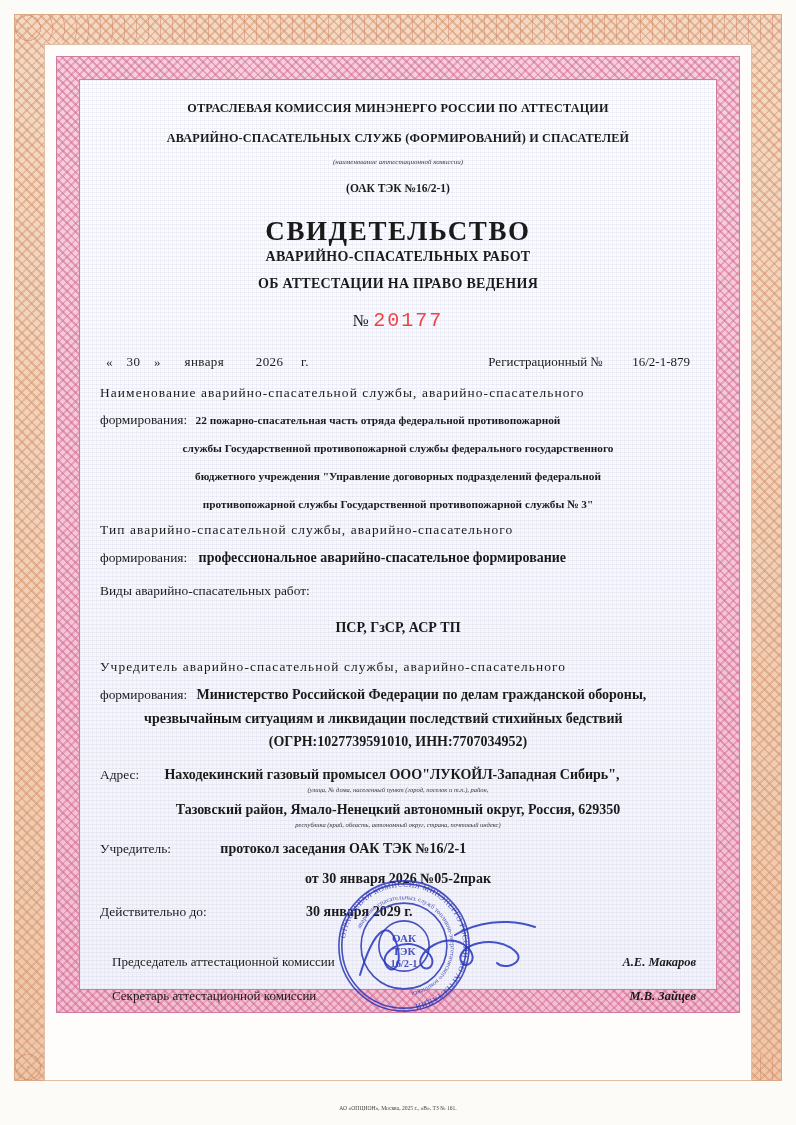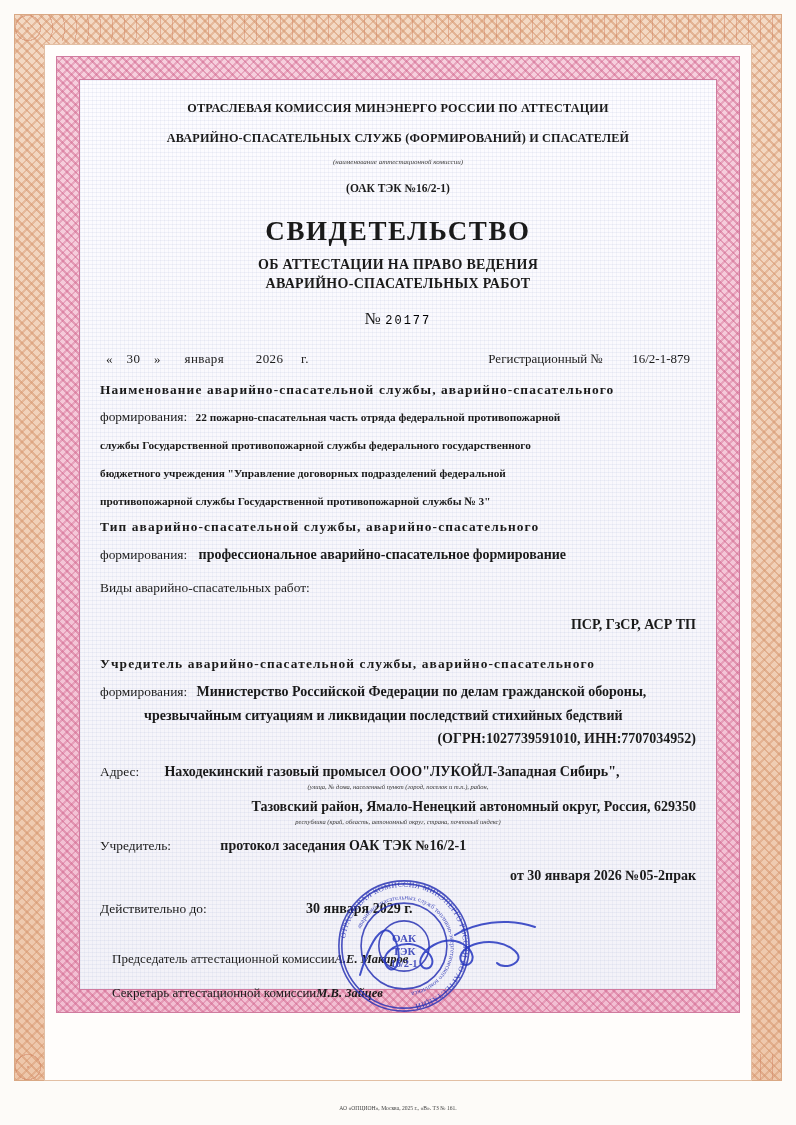--- a/index.html
+++ b/index.html
@@ -81,44 +81,44 @@
     font-weight:bold;font-size:27px;letter-spacing:1.6px;margin-top:22px;
   }
   .subtitle{
     font-weight:bold;font-size:14px;line-height:19px;margin-top:8px;letter-spacing:.3px;
   }
   .numline{
     margin-top:16px;font-size:17px;
   }
   .numline .lbl{font-size:17px}
   .numline .val{
-    color:#000000;font-family:"Liberation Mono",monospace;font-size:12px;letter-spacing:2px;margin-top:36px;
+    color:#ef4444;font-family:"Liberation Mono",monospace;font-size:20px;letter-spacing:2px;margin-top:36px;
   }
   .dateline{
     display:flex;align-items:baseline;justify-content:space-between;
     margin-top:22px;padding:0 6px;font-size:13px;
   }
   .dateline .left{letter-spacing:.4px}
 
   .field{
     text-align:left;margin-top:12px;font-size:13.4px;line-height:21px;
   }
-  .just{text-align:justify;font-weight:bold;}
+  .just{text-align:justify;}
   .filled{
-    font-weight:bold;font-size:11.3px;
+    font-weight:bold;font-size:11.3px;text-align:center;
   }
   .filled-norm{font-weight:bold;font-size:14px;}
-  .center{text-align:right}
+  .center{text-align:center}
   .small-note{
     font-size:6.5px;font-style:italic;color:#333;text-align:center;line-height:9px;
   }
   .spread{letter-spacing:1.1px;}
 
   .sign-row{
-    display:flex;align-items:baseline;
+    display:flex;justify-content:space-between;align-items:baseline;
     font-size:13px;margin-top:18px;padding-left:12px;
   }
   .sign-name{font-weight:bold;font-size:12.5px;font-style:italic;}
 
   
   .stamp{
     position:absolute;
     left:330px;top:872px;
     width:148px;height:148px;
     pointer-events:none;
@@ -152,22 +152,22 @@
 
   <div class="content">
 
     <div class="hdr1">ОТРАСЛЕВАЯ КОМИССИЯ МИНЭНЕРГО РОССИИ ПО АТТЕСТАЦИИ</div>
     <div class="hdr1">АВАРИЙНО-СПАСАТЕЛЬНЫХ СЛУЖБ (ФОРМИРОВАНИЙ) И СПАСАТЕЛЕЙ</div>
     <div class="hdr-note">(наименование аттестационной комиссии)</div>
 
     <div class="oak">(ОАК ТЭК №16/2-1)</div>
 
     <div class="title">СВИДЕТЕЛЬСТВО</div>
+    <div class="subtitle" style="margin-top:0">АВАРИЙНО-СПАСАТЕЛЬНЫХ РАБОТ</div>
     <div class="subtitle">ОБ АТТЕСТАЦИИ НА ПРАВО ВЕДЕНИЯ</div>
-    <div class="subtitle" style="margin-top:0">АВАРИЙНО-СПАСАТЕЛЬНЫХ РАБОТ</div>
 
     <div class="numline">
       <span class="lbl">№</span>
       <span class="val">20177</span>
     </div>
 
     <div class="dateline">
       <div class="left">
         <span>«</span>
         <span style="margin:0 10px">30</span>

